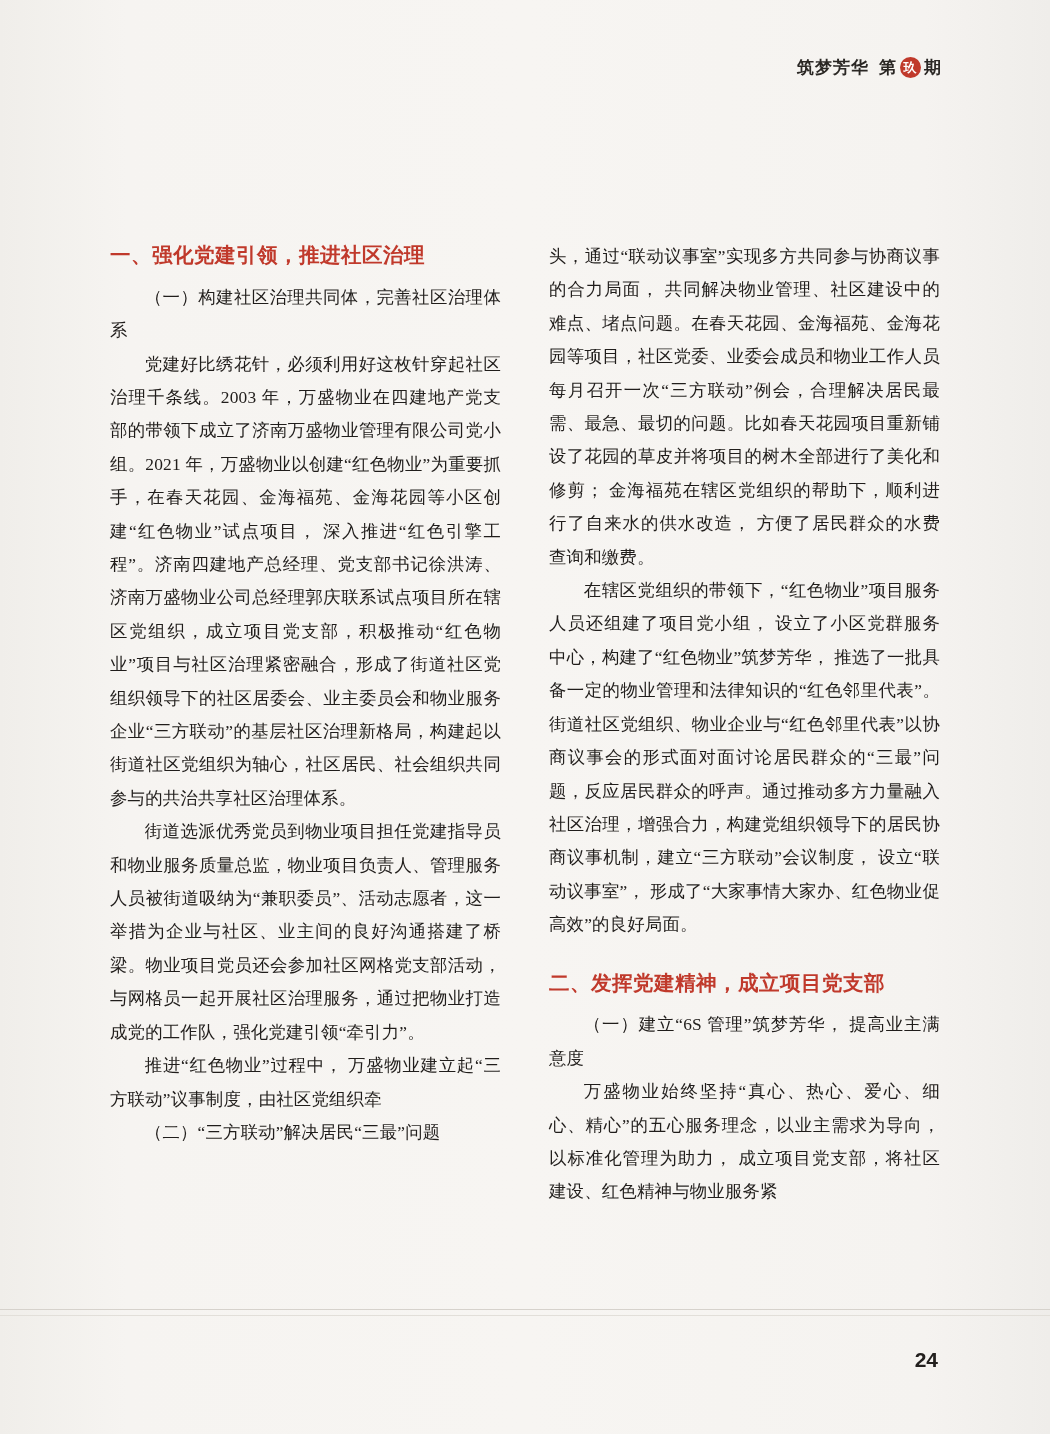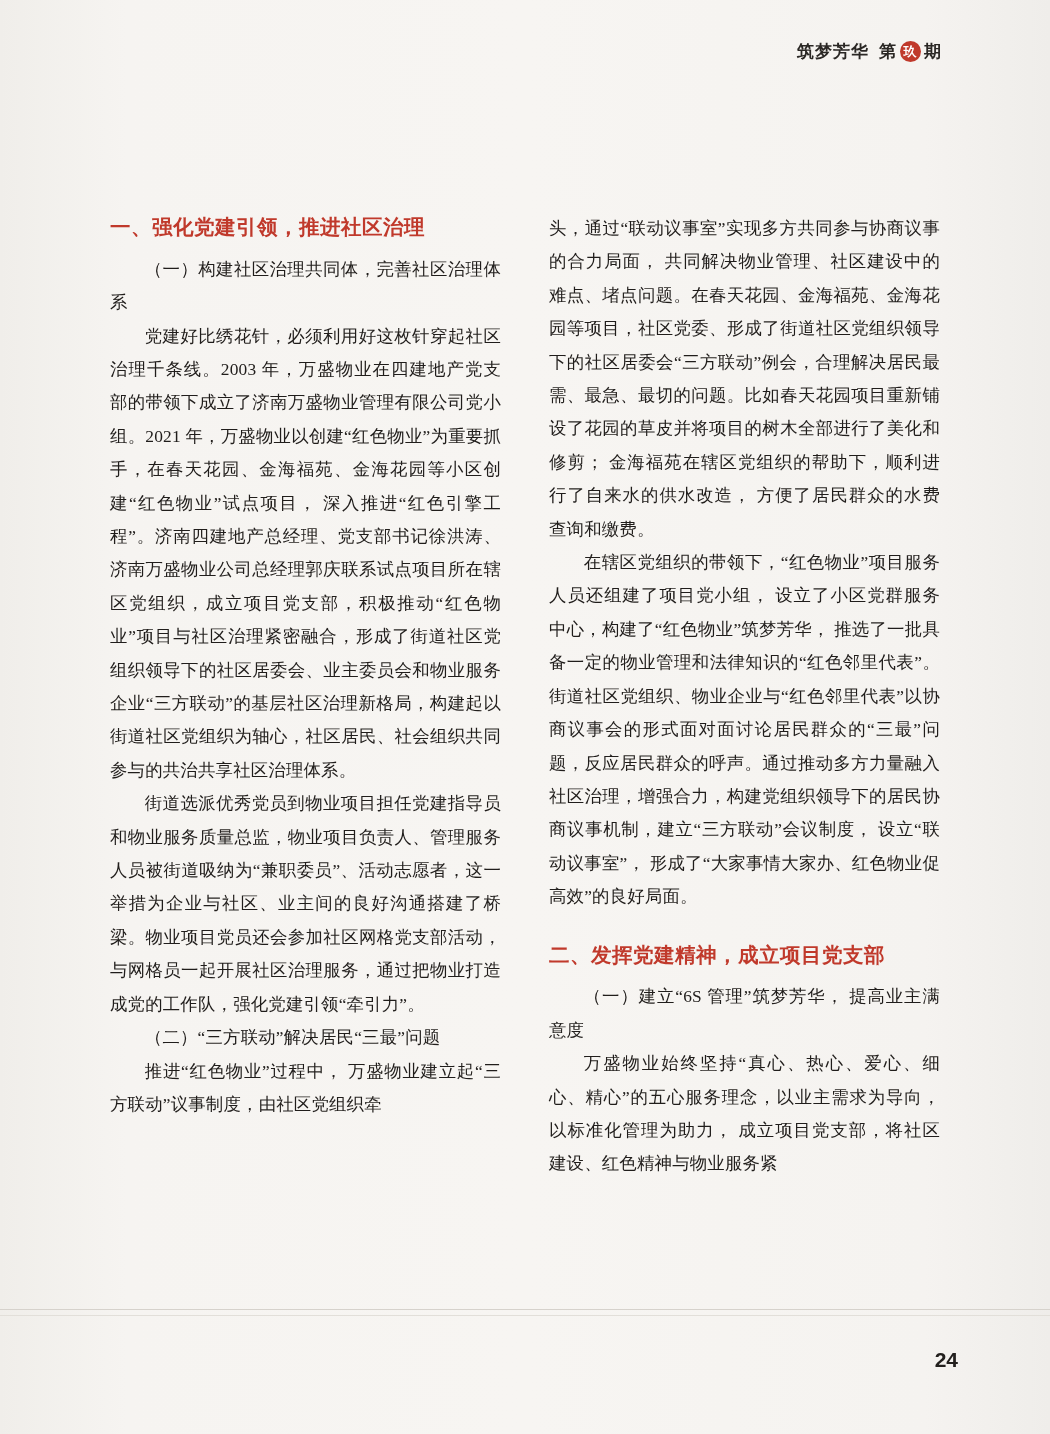--- a/index.html
+++ b/index.html
@@ -16,21 +16,21 @@
     overflow: hidden;
   }
   .page {
     position: absolute;
     inset: 0;
     background: linear-gradient(90deg, #f0eeea 0%, #f6f4f1 12%, #f7f5f2 50%, #f5f3f0 88%, #efedea 100%);
   }
   
   .header {
     position: absolute;
-    top: 40px;
+    top: 56px;
     right: 108px;
     display: flex;
     align-items: center;
     gap: 10px;
     font-family: "Liberation Sans", sans-serif;
     font-size: 17px;
     color: #2a2724;
     letter-spacing: 1px;
     font-weight: bold;
   }
@@ -56,20 +56,21 @@
   .columns {
     position: absolute;
     top: 212px;
     left: 110px;
     width: 830px;
     display: flex;
     gap: 48px;
   }
   .col {
     width: 391px;
+    margin-top: 28px;
   }
   h2.section-title {
     font-family: "Liberation Sans", sans-serif;
     font-size: 20.5px;
     font-weight: bold;
     color: #c0392b;
     margin: 0 0 10px 0;
     letter-spacing: 0.5px;
     line-height: 1.5;
   }
@@ -102,21 +103,21 @@
   }
   .footer-rule.inner {
     bottom: 118px;
     left: 0;
     right: 0;
     height: 1px;
     background: #e2dfd9;
   }
   .page-number {
     position: absolute;
-    right: 92px;
+    right: 112px;
     bottom: 62px;
     font-family: "Liberation Sans", sans-serif;
     font-size: 21px;
     font-weight: bold;
     color: #23201e;
   }
 </style>
 </head>
 <body>
 
@@ -131,26 +132,26 @@
     </span>
   </div>
 
   <div class="columns">
 
     <div class="col">
       <h2 class="section-title">一、强化党建引领，推进社区治理</h2>
       <p class="indent">（一）构建社区治理共同体，完善社区治理体系</p>
       <p class="indent">党建好比绣花针，必须利用好这枚针穿起社区治理千条线。2003 年，万盛物业在四建地产党支部的带领下成立了济南万盛物业管理有限公司党小组。2021 年，万盛物业以创建“红色物业”为重要抓手，在春天花园、金海福苑、金海花园等小区创建“红色物业”试点项目， 深入推进“红色引擎工程”。济南四建地产总经理、党支部书记徐洪涛、济南万盛物业公司总经理郭庆联系试点项目所在辖区党组织，成立项目党支部，积极推动“红色物业”项目与社区治理紧密融合，形成了街道社区党组织领导下的社区居委会、业主委员会和物业服务企业“三方联动”的基层社区治理新格局，构建起以街道社区党组织为轴心，社区居民、社会组织共同参与的共治共享社区治理体系。</p>
       <p class="indent">街道选派优秀党员到物业项目担任党建指导员和物业服务质量总监，物业项目负责人、管理服务人员被街道吸纳为“兼职委员”、活动志愿者，这一举措为企业与社区、业主间的良好沟通搭建了桥梁。物业项目党员还会参加社区网格党支部活动，与网格员一起开展社区治理服务，通过把物业打造成党的工作队，强化党建引领“牵引力”。</p>
+      <p class="indent">推进“红色物业”过程中， 万盛物业建立起“三方联动”议事制度，由社区党组织牵</p>
       <p class="indent">（二）“三方联动”解决居民“三最”问题</p>
-      <p class="indent">推进“红色物业”过程中， 万盛物业建立起“三方联动”议事制度，由社区党组织牵</p>
     </div>
 
     <div class="col">
-      <p>头，通过“联动议事室”实现多方共同参与协商议事的合力局面， 共同解决物业管理、社区建设中的难点、堵点问题。在春天花园、金海福苑、金海花园等项目，社区党委、形成了街道社区党组织领导下的社区居委会“三方联动”例会，合理解决居民最需、最急、最切的问题。比如春天花园项目重新铺设了花园的草皮并将项目的树木全部进行了美化和修剪； 金海福苑在辖区党组织的帮助下，顺利进行了自来水的供水改造， 方便了居民群众的水费查询和缴费。</p>
+      <p>头，通过“联动议事室”实现多方共同参与协商议事的合力局面， 共同解决物业管理、社区建设中的难点、堵点问题。在春天花园、金海福苑、金海花园等项目，社区党委、业委会成员和物业工作人员每月召开一次“三方联动”例会，合理解决居民最需、最急、最切的问题。比如春天花园项目重新铺设了花园的草皮并将项目的树木全部进行了美化和修剪； 金海福苑在辖区党组织的帮助下，顺利进行了自来水的供水改造， 方便了居民群众的水费查询和缴费。</p>
       <p class="indent">在辖区党组织的带领下，“红色物业”项目服务人员还组建了项目党小组， 设立了小区党群服务中心，构建了“红色物业”筑梦芳华， 推选了一批具备一定的物业管理和法律知识的“红色邻里代表”。街道社区党组织、物业企业与“红色邻里代表”以协商议事会的形式面对面讨论居民群众的“三最”问题，反应居民群众的呼声。通过推动多方力量融入社区治理，增强合力，构建党组织领导下的居民协商议事机制，建立“三方联动”会议制度， 设立“联动议事室”， 形成了“大家事情大家办、红色物业促高效”的良好局面。</p>
       <h2 class="section-title second">二、发挥党建精神，成立项目党支部</h2>
       <p class="indent">（一）建立“6S 管理”筑梦芳华， 提高业主满意度</p>
       <p class="indent">万盛物业始终坚持“真心、热心、爱心、细心、精心”的五心服务理念，以业主需求为导向， 以标准化管理为助力， 成立项目党支部，将社区建设、红色精神与物业服务紧</p>
     </div>
 
   </div>
 
   <div class="footer-rule"></div>
   <div class="footer-rule inner"></div>

